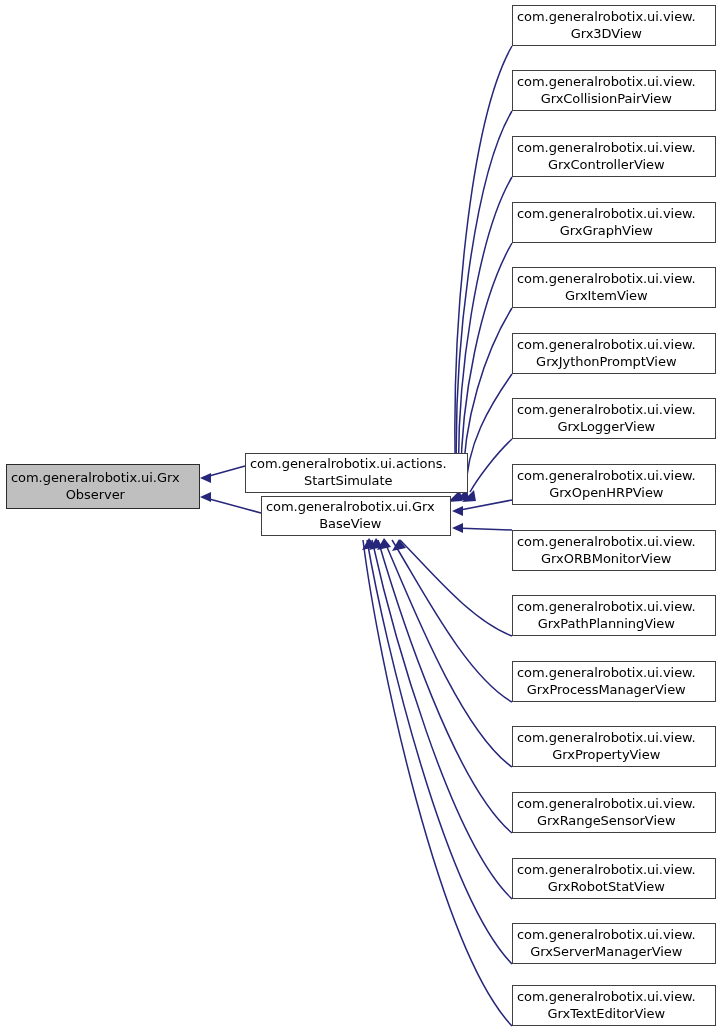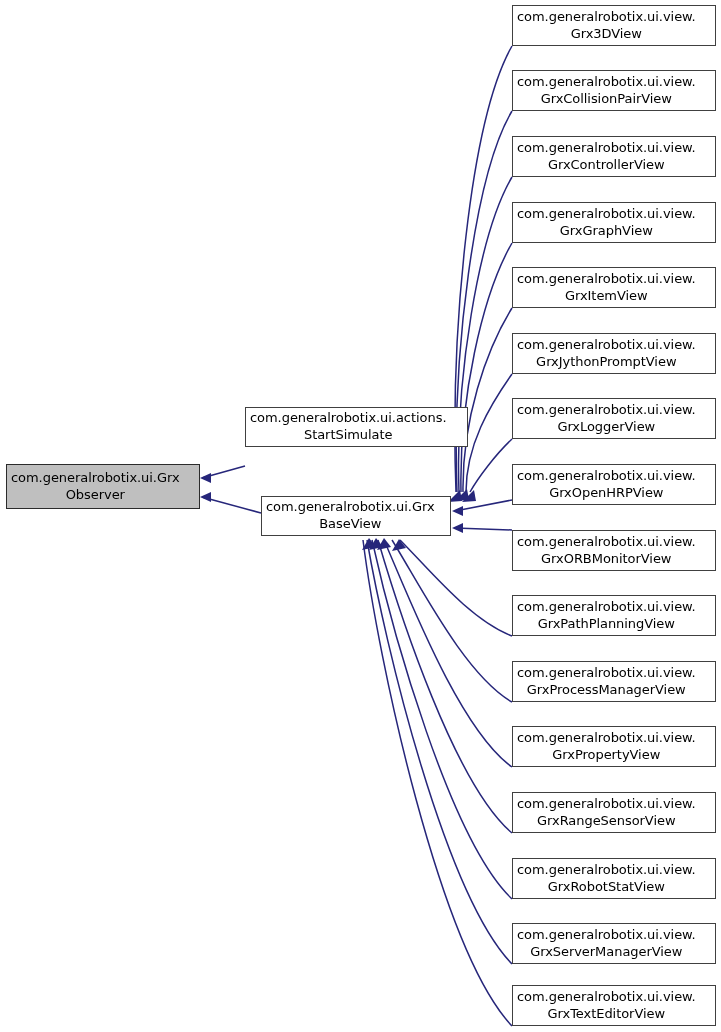--- a/index.html
+++ b/index.html
@@ -81,21 +81,21 @@
       <polygon points="369,550 376,538 383,547" fill="#26267a"></polygon>
       <polygon points="377,550 384,538 391,547" fill="#26267a"></polygon>
       <polygon points="392,551 399,539 406,548" fill="#26267a"></polygon>
     </svg>
 
   <div id="node-layer">
       <div class="node highlight" style="left: 6px; top: 464px; width: 194px; height: 45px;">
         <span class="node-label">com.generalrobotix.ui.Grx
 Observer</span>
       </div>
-      <div class="node" style="left: 245px; top: 407px; width: 223px; height: 40px;">
+      <div class="node" style="left: 245px; top: 453px; width: 223px; height: 40px;">
         <span class="node-label">com.generalrobotix.ui.actions.
 StartSimulate</span>
       </div>
       <div class="node" style="left: 261px; top: 496px; width: 190px; height: 40px;">
         <span class="node-label">com.generalrobotix.ui.Grx
 BaseView</span>
       </div>
       <div class="node" style="left: 512px; top: 5px; width: 204px; height: 41px;">
         <span class="node-label">com.generalrobotix.ui.view.
 Grx3DView</span>

